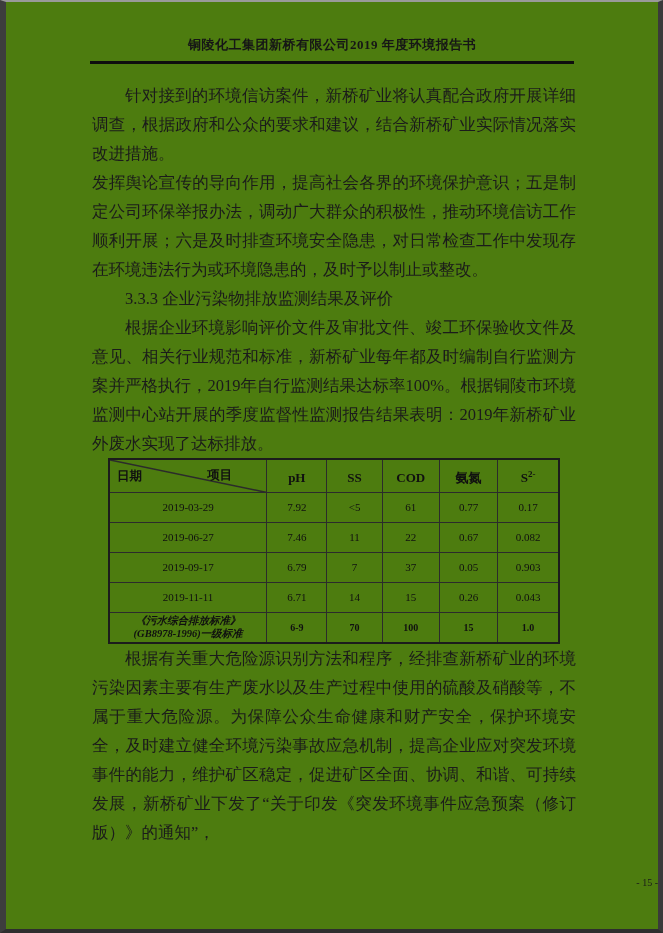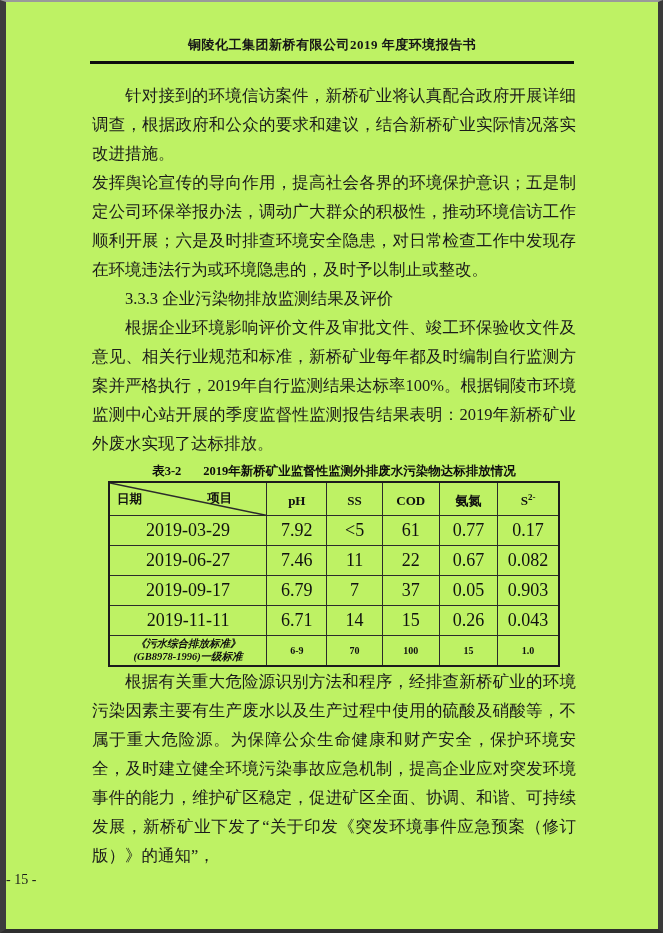--- a/index.html
+++ b/index.html
@@ -1,20 +1,20 @@
 <!DOCTYPE html>
 <html><head>
 <meta charset="utf-8">
 <style>
   html,body { margin:0; padding:0; background:#e8e8e8; }
   .page {
     position: relative;
     width: 663px; height: 933px;
     margin: 0 auto;
-    background: #bef264;
+    background: #4d7c0f;
     box-sizing: border-box;
     border-left: 6px solid #3d3d3d;
     border-right: 5px solid #3a3a3a;
     border-top: 2px solid #9a9a9a;
     border-bottom: 4px solid #2e2e2e;
     overflow: hidden;
     font-family: "Liberation Serif", "DejaVu Serif", serif;
     color: #1b1b1b;
   }
   .doc-header {
@@ -76,53 +76,50 @@
   tr.hdr { height: 31px; }
   tr.hdr th { font-weight: 700; font-size: 13px; }
   tr.hdr sup { font-size: 9px; }
 
   th.diag { position: relative; padding: 0; }
   th.diag svg { position: absolute; top:0; left:0; width:100%; height:100%; }
   .diag-top { position: absolute; top: 1px; right: 34px; font-size: 12.5px; font-weight: 700; }
   .diag-bottom { position: absolute; bottom: 1px; left: 7px; font-size: 12.5px; font-weight: 700; }
 
   tr.data-row { height: 17px; }
-  tr.data-row td { font-size: 18px; }
+  tr.data-row td { font-size: 11px; }
 
   tr.std { height: 27px; }
   tr.std td { font-weight: 700; font-size: 10px; }
   td.std-label { font-size: 10.5px !important; line-height: 12.5px; font-weight: 700; font-style: italic; padding: 1px 0 !important; }
 
   .post-table { margin-top: 15px; }
 
   .footer {
     position: absolute;
     left: 0; right: 0; bottom: 41px;
-    text-align: left;
-    font-size: 14px;
+    text-align: right;
+    font-size: 10px;
     color: #1a1a1a;
   }
 </style>
 </head>
 <body>
 
 <div class="page">
 
   <div class="doc-header">铜陵化工集团新桥有限公司2019 年度环境报告书</div>
   <div class="header-rule"></div>
 
   <div class="content">
     <p class="para">针对接到的环境信访案件，新桥矿业将认真配合政府开展详细调查，根据政府和公众的要求和建议，结合新桥矿业实际情况落实改进措施。</p>
     <p class="para no-indent">发挥舆论宣传的导向作用，提高社会各界的环境保护意识；五是制定公司环保举报办法，调动广大群众的积极性，推动环境信访工作顺利开展；六是及时排查环境安全隐患，对日常检查工作中发现存在环境违法行为或环境隐患的，及时予以制止或整改。</p>
     <p class="heading">3.3.3 企业污染物排放监测结果及评价</p>
     <p class="para">根据企业环境影响评价文件及审批文件、竣工环保验收文件及意见、相关行业规范和标准，新桥矿业每年都及时编制自行监测方案并严格执行，2019年自行监测结果达标率100%。根据铜陵市环境监测中心站开展的季度监督性监测报告结果表明：2019年新桥矿业外废水实现了达标排放。</p>
 
-    <div class="tbl-caption">
-      <span class="cap-label">表3-2</span><span>2019年新桥矿业监督性监测外排废水污染物达标排放情况</span>
-    </div>
 
     <table class="data-table">
       <colgroup>
         <col class="c0">
           <col class="c1">
           <col class="c2">
           <col class="c3">
           <col class="c4">
           <col class="c5">
       </colgroup>

